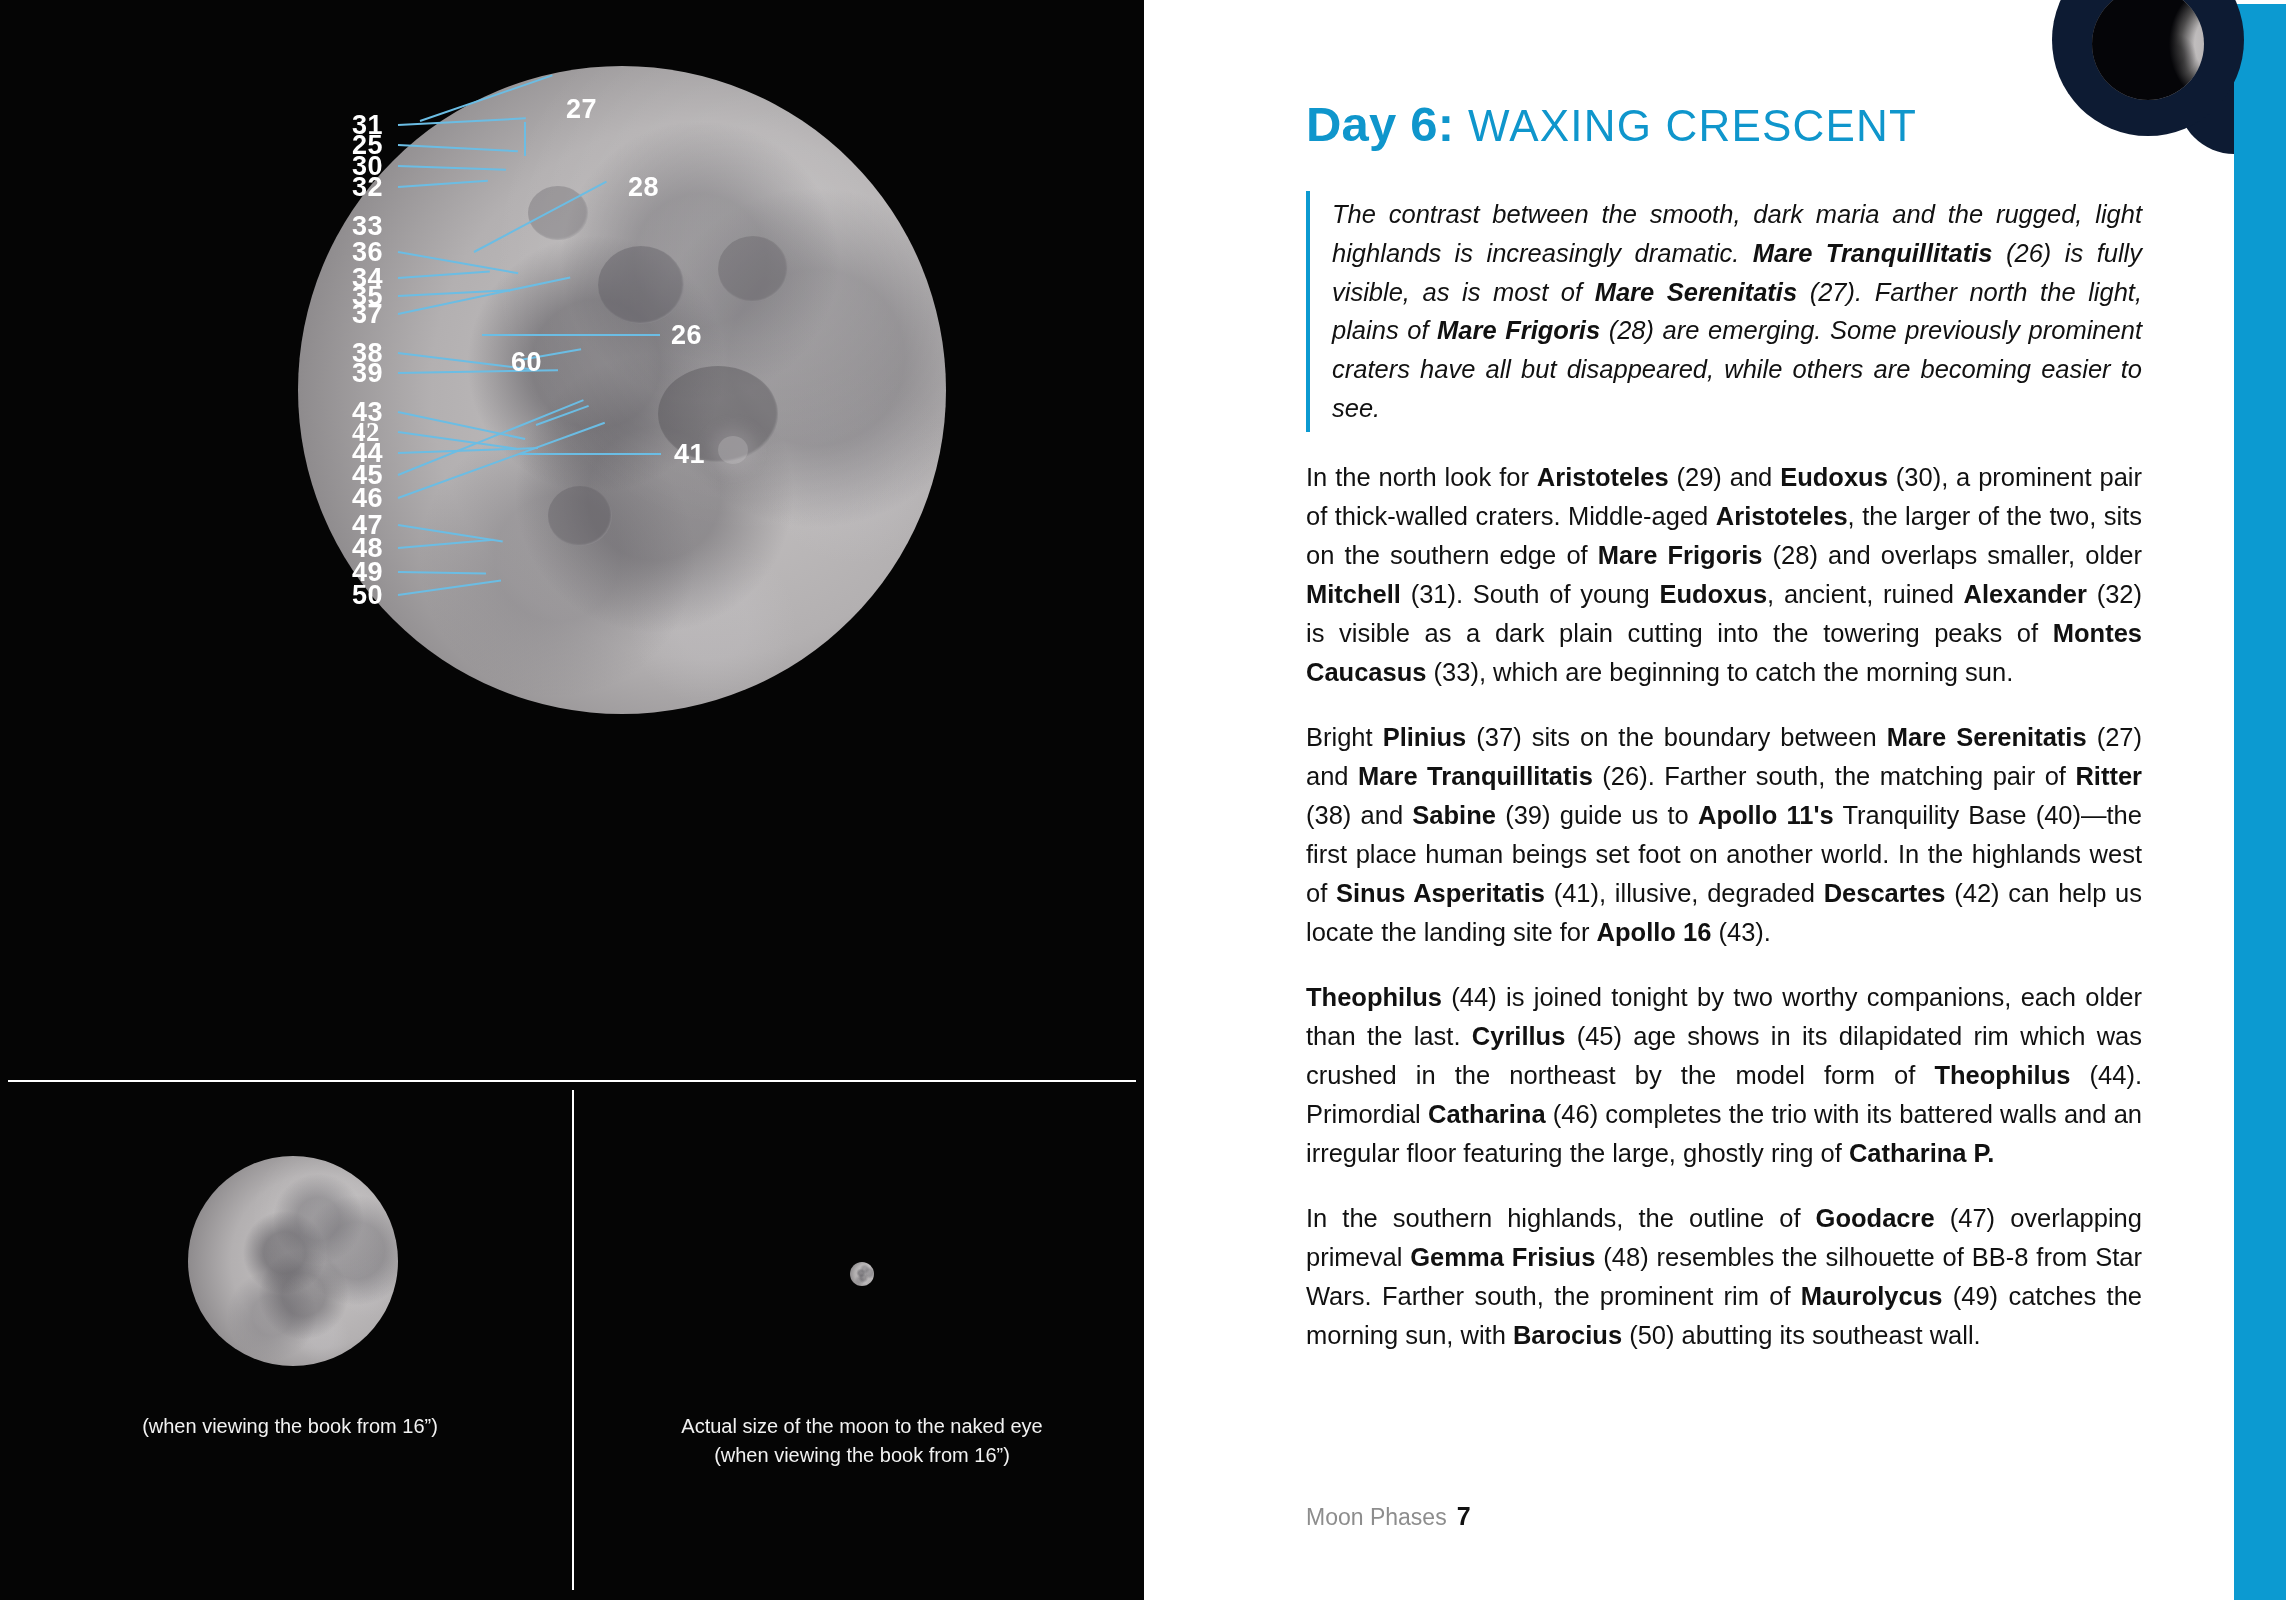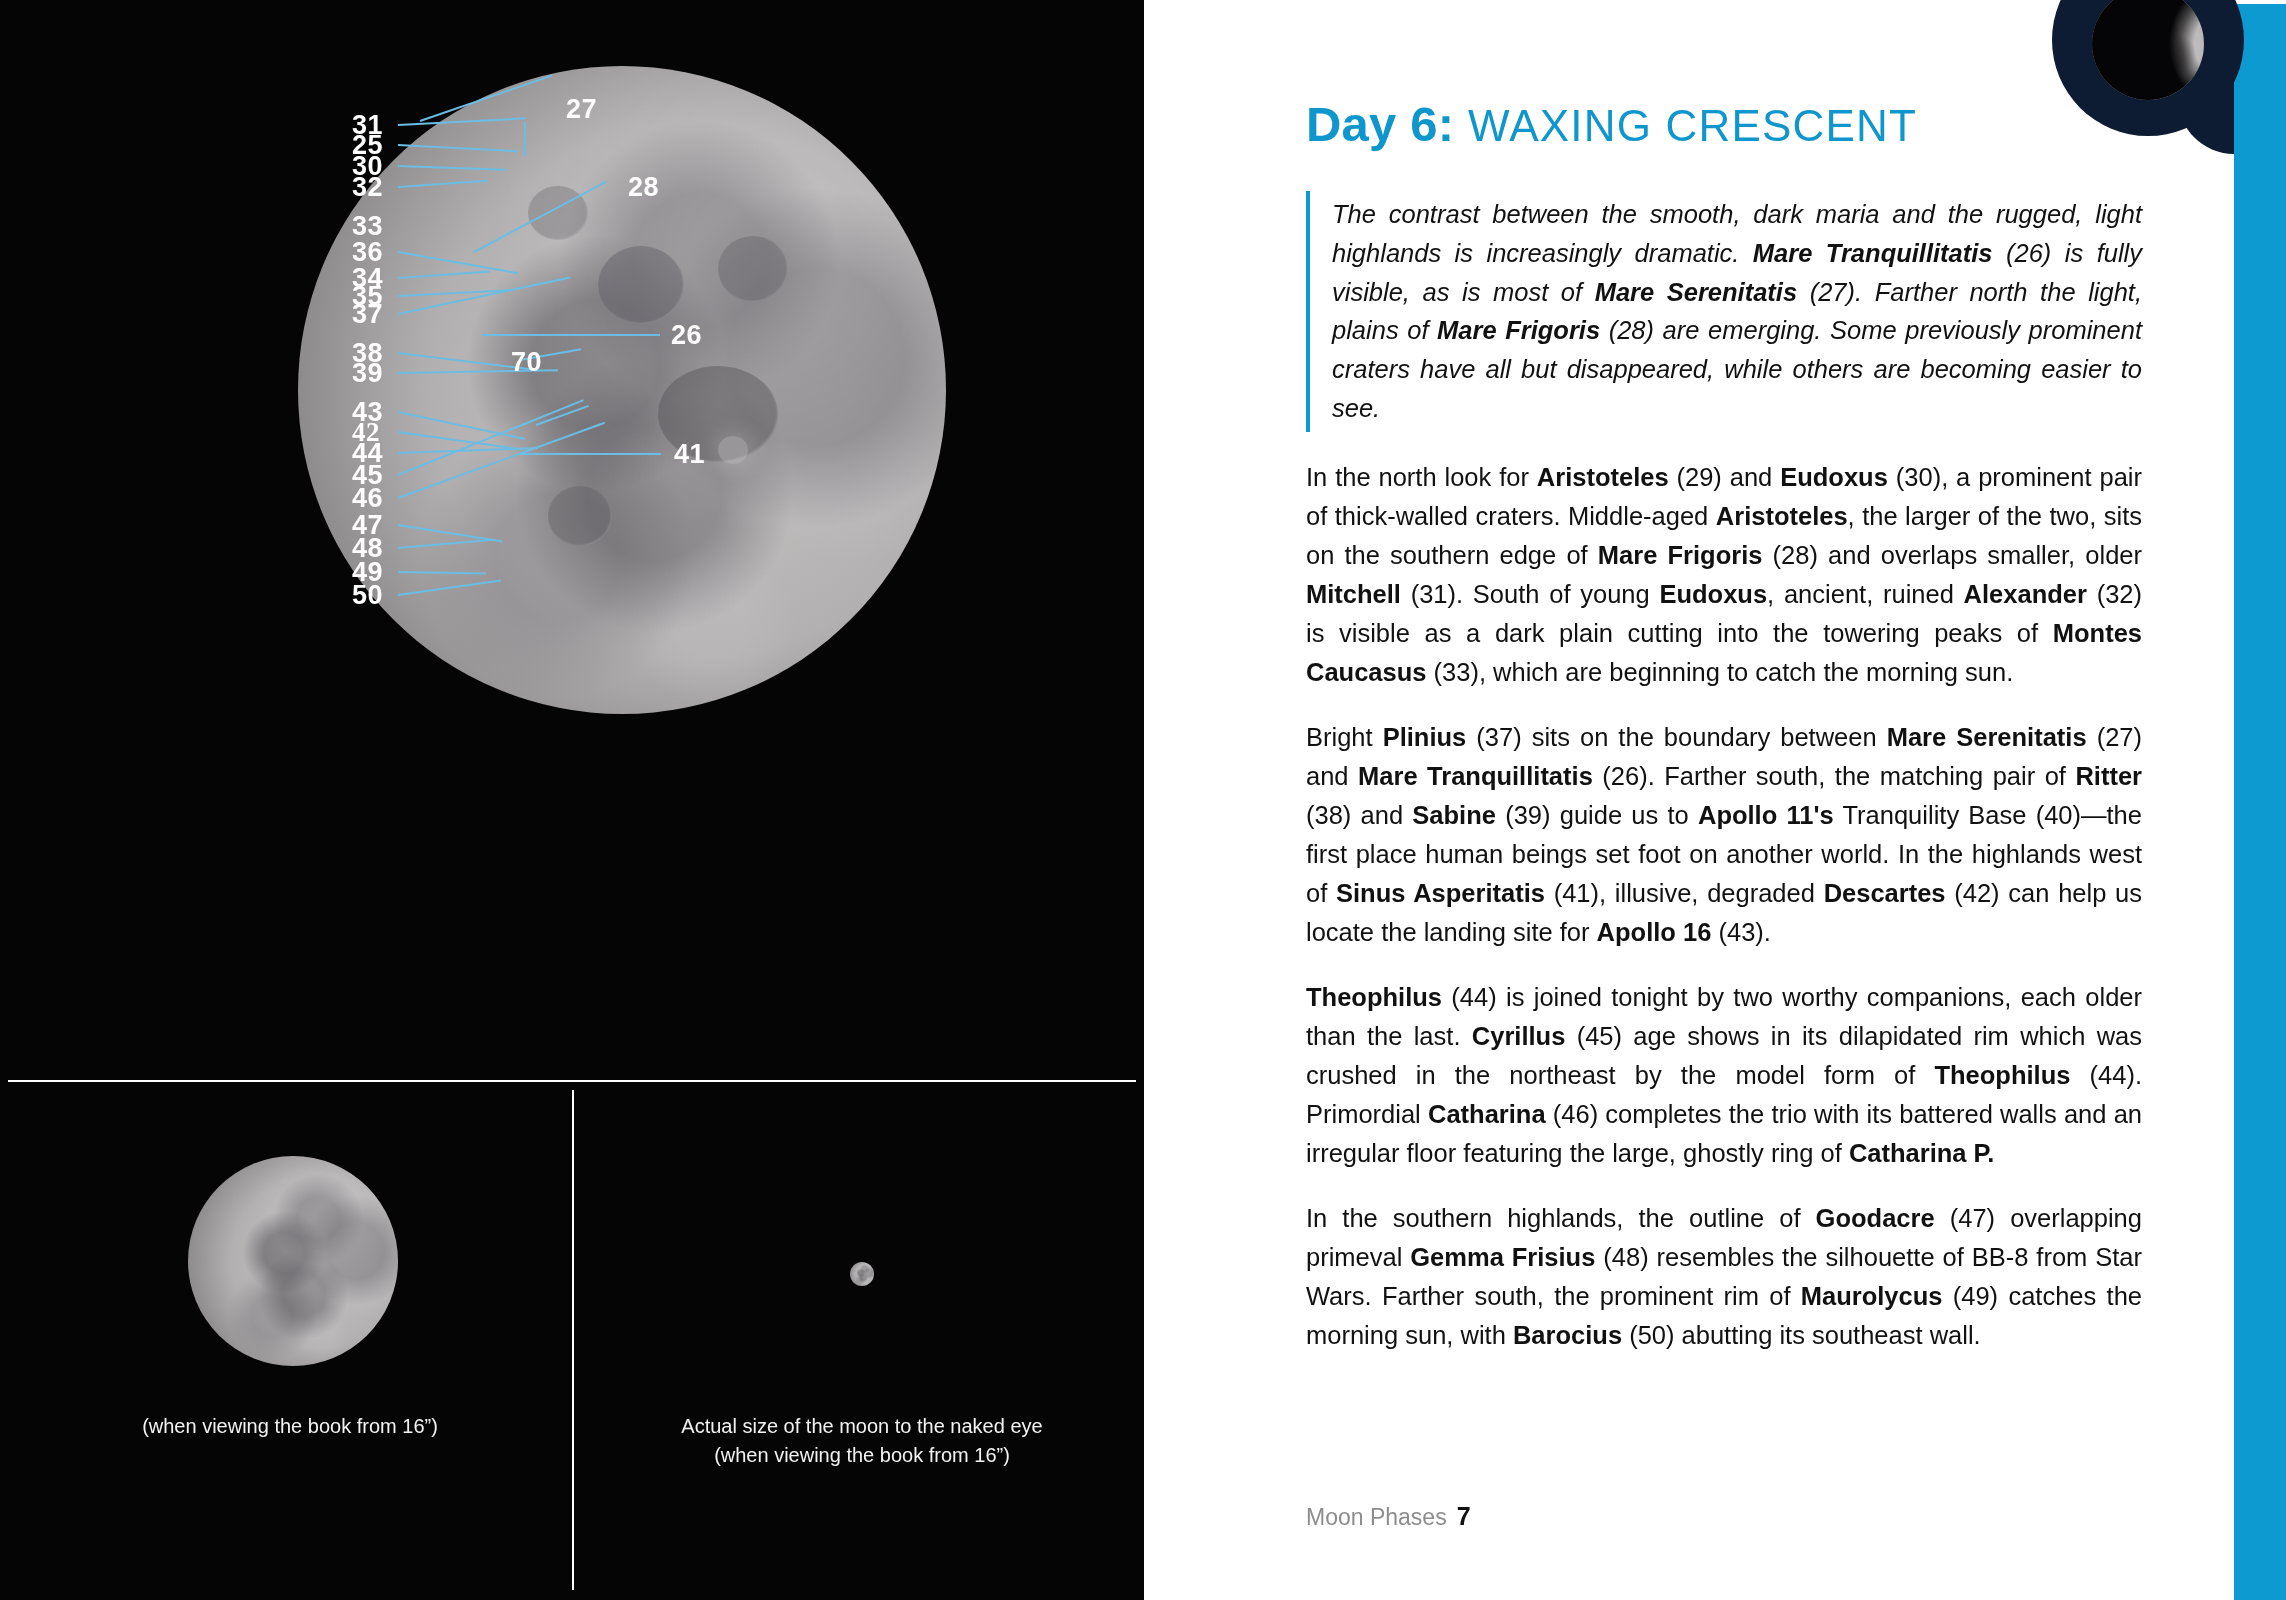--- a/index.html
+++ b/index.html
@@ -167,21 +167,21 @@
       <span class="lbl" style="left:352px;top:360px;">39</span>
       <span class="lbl" style="left:352px;top:399px;">43</span>
       <span class="lbl" style="left:352px;top:419px;font-family:Liberation Serif, serif;">42</span>
       <span class="lbl" style="left:352px;top:440px;">44</span>
       <span class="lbl" style="left:352px;top:462px;">45</span>
       <span class="lbl" style="left:352px;top:485px;">46</span>
       <span class="lbl" style="left:352px;top:512px;">47</span>
       <span class="lbl" style="left:352px;top:535px;">48</span>
       <span class="lbl" style="left:352px;top:559px;">49</span>
       <span class="lbl" style="left:352px;top:582px;">50</span>
-      <span class="lbl" style="left:511px;top:349px;">70</span>
+      <span class="lbl" style="left:511px;top:349px;">60</span>
       <span class="lbl" style="left:566px;top:96px;">27</span>
       <span class="lbl" style="left:628px;top:174px;">28</span>
       <span class="lbl" style="left:671px;top:322px;">26</span>
       <span class="lbl" style="left:674px;top:441px;">41</span>
     </div>
 
     <div id="cmp-rule"></div>
     <div id="cmp-div"></div>
 
     <div class="moon-photo" id="moon-binocular" style="left:188px;top:1156px;width:210px;height:210px;">

